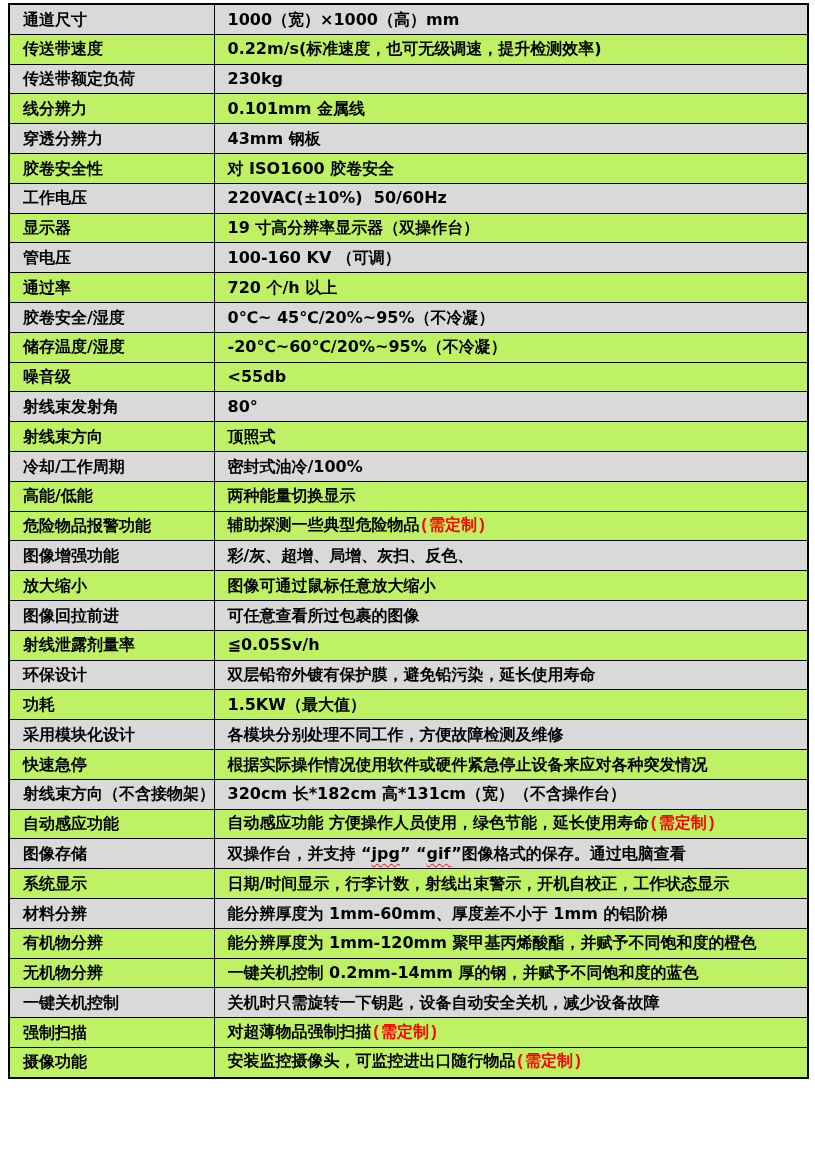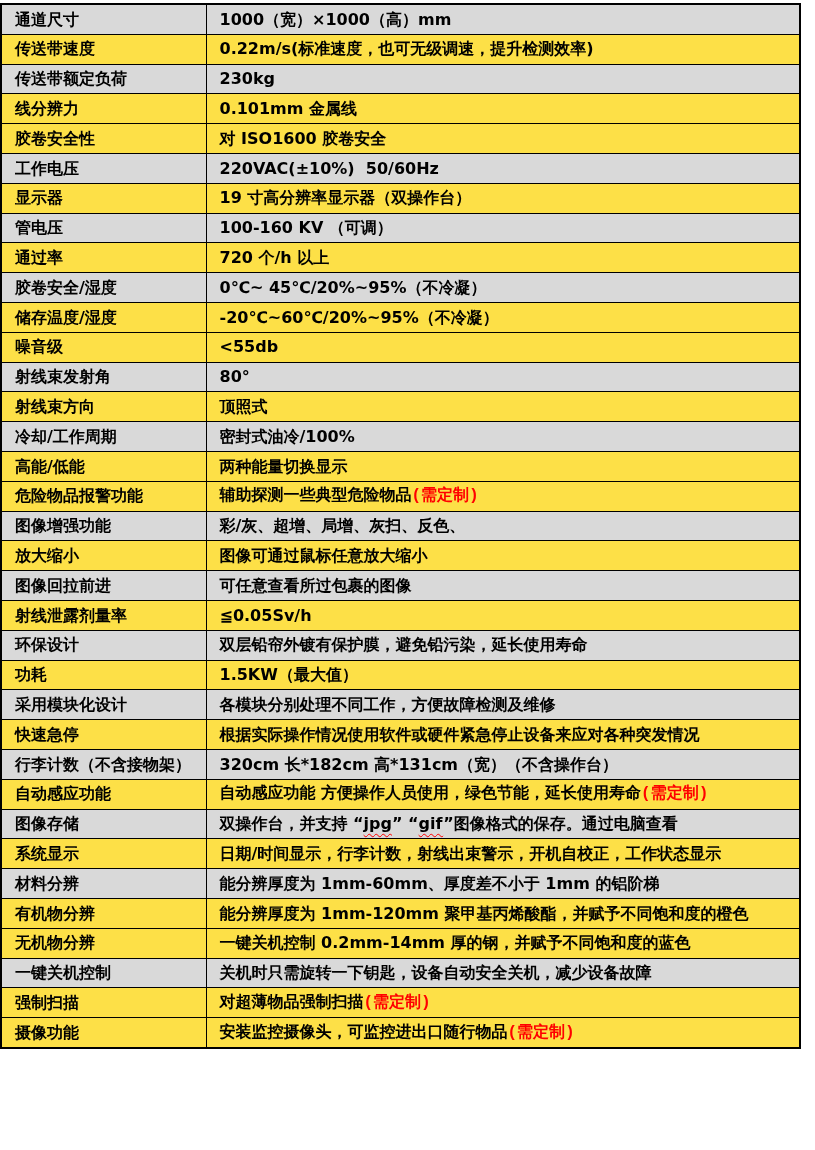--- a/index.html
+++ b/index.html
@@ -10,21 +10,21 @@
   }
   .page {
     position: relative;
     width: 815px;
     height: 1150px;
     background: #ffffff;
     overflow: hidden;
   }
   .spec-table {
     position: absolute;
-    left: 0;
+    left: 8px;
     top: 3px;
     width: 799px;
     border-collapse: collapse;
     table-layout: fixed;
     border: 2px solid #000000;
   }
   .spec-table td {
     border: 1px solid #000000;
     height: 28.8px;
     padding: 0 4px 0 13px;
@@ -32,21 +32,21 @@
     font-weight: bold;
     color: #000000;
     vertical-align: middle;
     white-space: pre;
     overflow: hidden;
     line-height: 1.1;
   }
   .spec-table col.c-label { width: 205px; }
   .spec-table col.c-value { width: 594px; }
   tr.shaded td { background: #d9d9d9; }
-  tr.plain td { background: #fde047; }
+  tr.plain td { background: #bef264; }
   .seg-red { color: #ff0000; font-family: Liberation Mono, monospace; }
   .seg-wavy {
     text-decoration-line: underline;
     text-decoration-style: wavy;
     text-decoration-color: #ff0000;
     text-decoration-thickness: 1px;
     text-underline-offset: 4px;
   }
 </style>
 </head>
@@ -68,20 +68,24 @@
           <td><span>0.22m/s(标准速度，也可无级调速，提升检测效率)</span></td>
         </tr>
         <tr class="shaded">
           <td>传送带额定负荷</td>
           <td><span>230kg</span></td>
         </tr>
         <tr class="plain">
           <td>线分辨力</td>
           <td><span>0.101mm 金属线</span></td>
         </tr>
+        <tr class="shaded">
+          <td>穿透分辨力</td>
+          <td><span>43mm 钢板</span></td>
+        </tr>
         <tr class="plain">
           <td>胶卷安全性</td>
           <td><span>对 ISO1600 胶卷安全</span></td>
         </tr>
         <tr class="shaded">
           <td>工作电压</td>
           <td><span>220VAC(±10%)  50/60Hz</span></td>
         </tr>
         <tr class="plain">
           <td>显示器</td>
@@ -153,21 +157,21 @@
         </tr>
         <tr class="shaded">
           <td>采用模块化设计</td>
           <td><span>各模块分别处理不同工作，方便故障检测及维修</span></td>
         </tr>
         <tr class="plain">
           <td>快速急停</td>
           <td><span>根据实际操作情况使用软件或硬件紧急停止设备来应对各种突发情况</span></td>
         </tr>
         <tr class="shaded">
-          <td>行李计数（不含接物架）</td>
+          <td>射线束方向（不含接物架）</td>
           <td><span>320cm 长*182cm 高*131cm（宽）（不含操作台）</span></td>
         </tr>
         <tr class="plain">
           <td>自动感应功能</td>
           <td><span>自动感应功能 方便操作人员使用，绿色节能，延长使用寿命</span><span class="seg-red">(需定制)</span></td>
         </tr>
         <tr class="shaded">
           <td>图像存储</td>
           <td><span>双操作台，并支持 “</span><span class="seg-wavy">jpg</span><span>” “</span><span class="seg-wavy">gif</span><span>”图像格式的保存。通过电脑查看</span></td>
         </tr>

